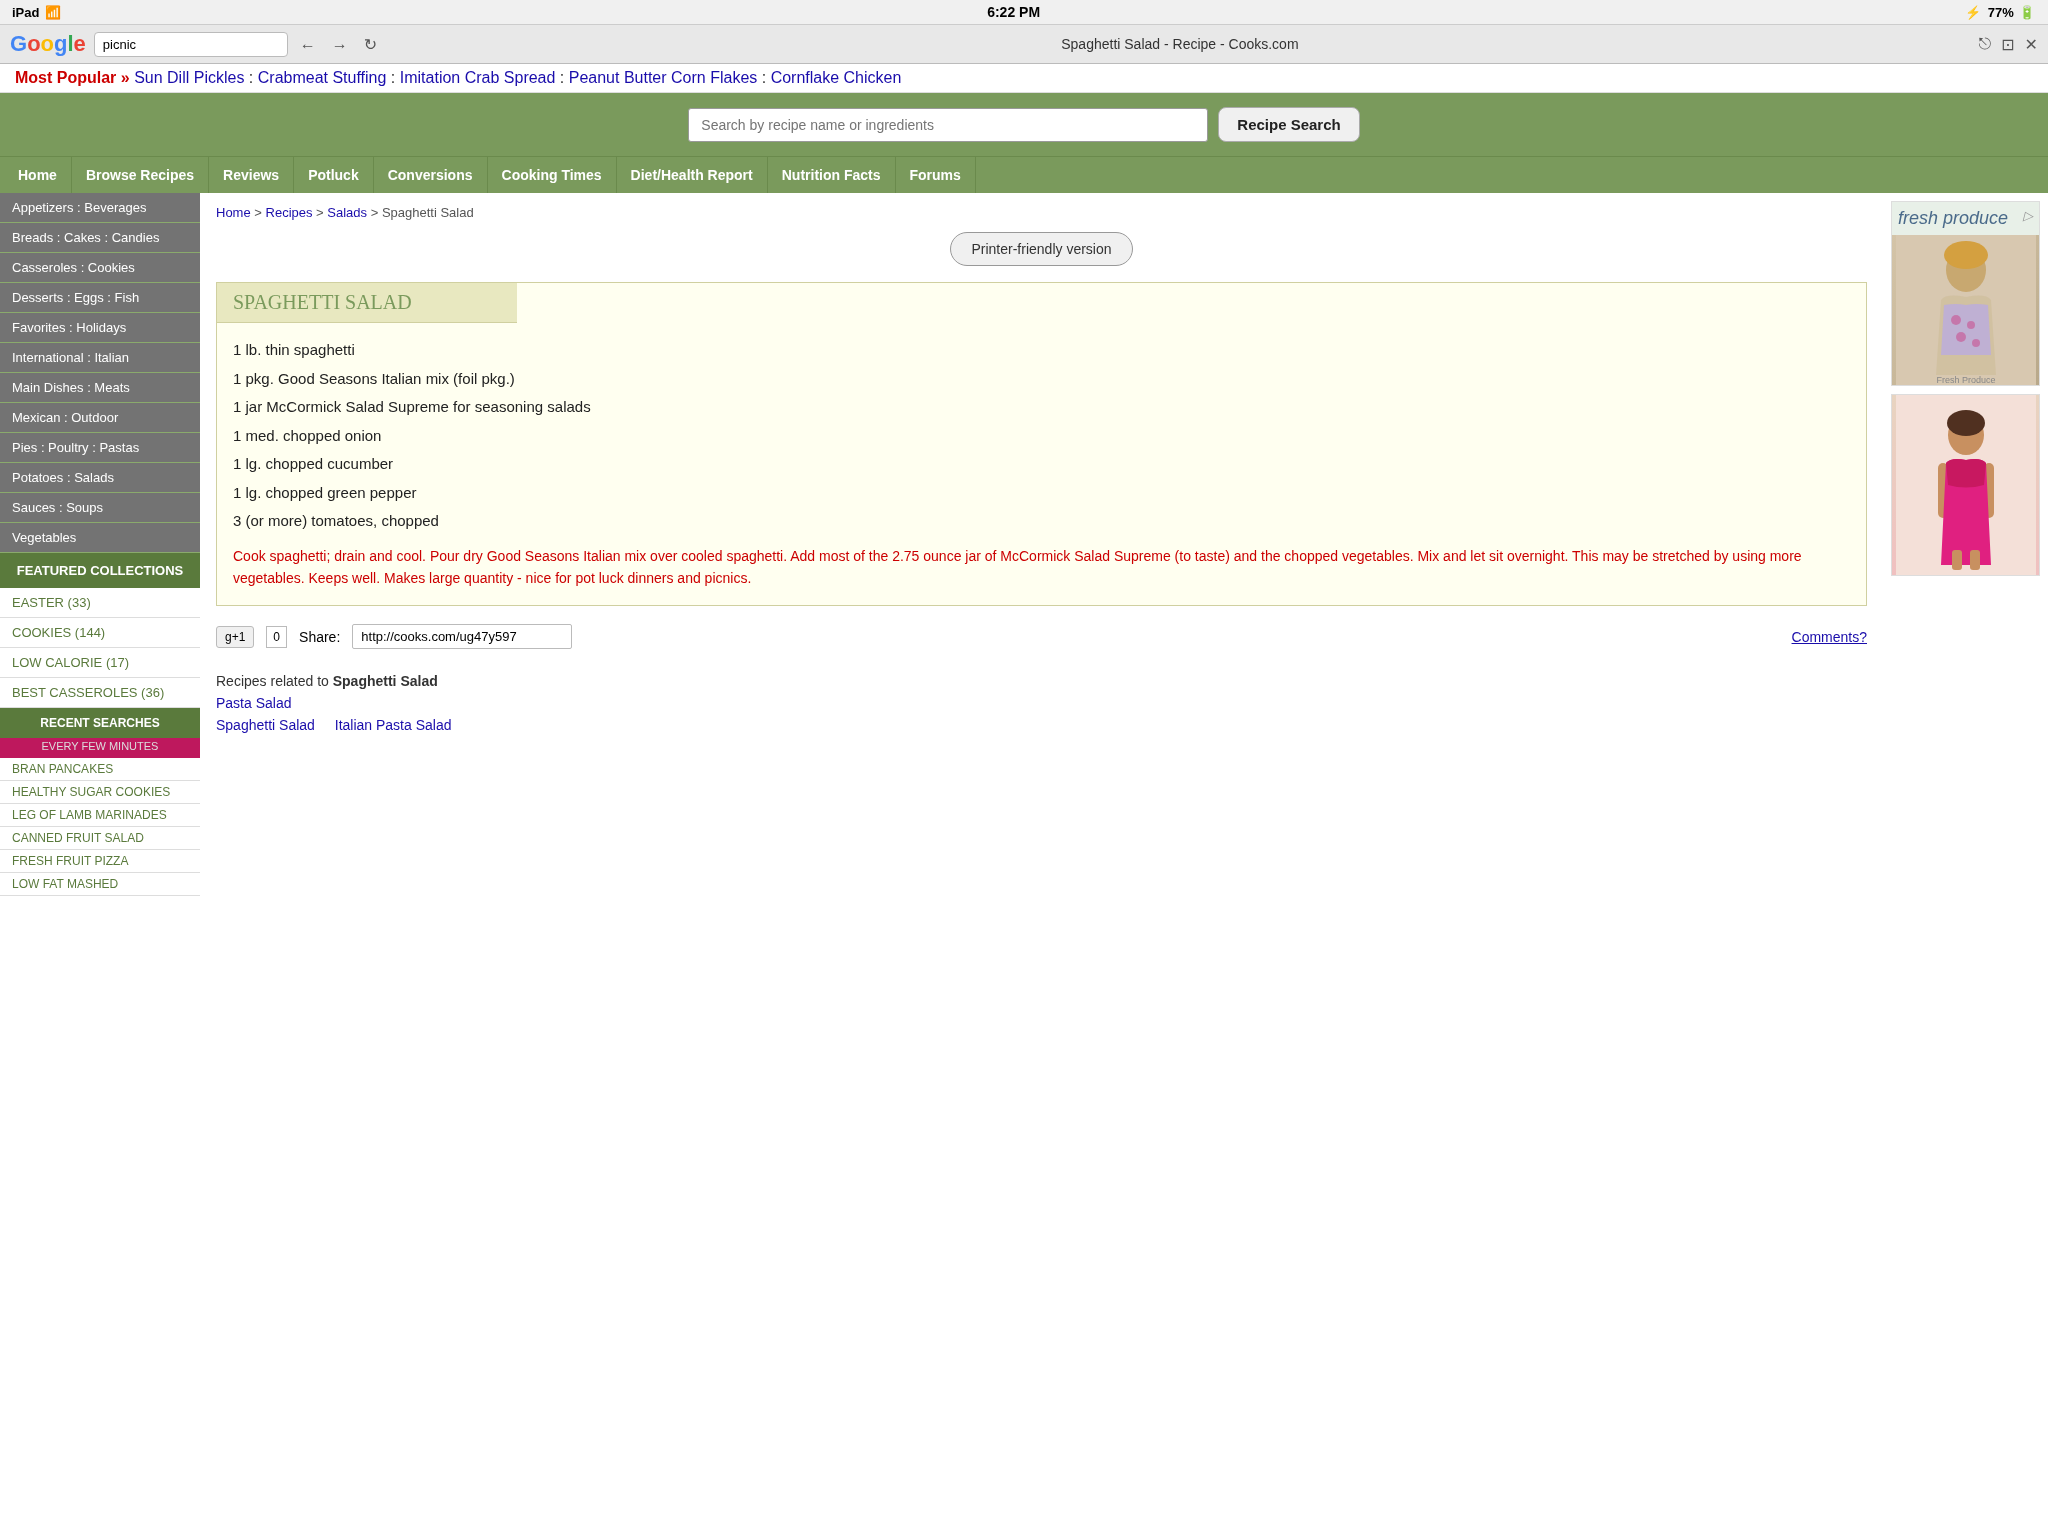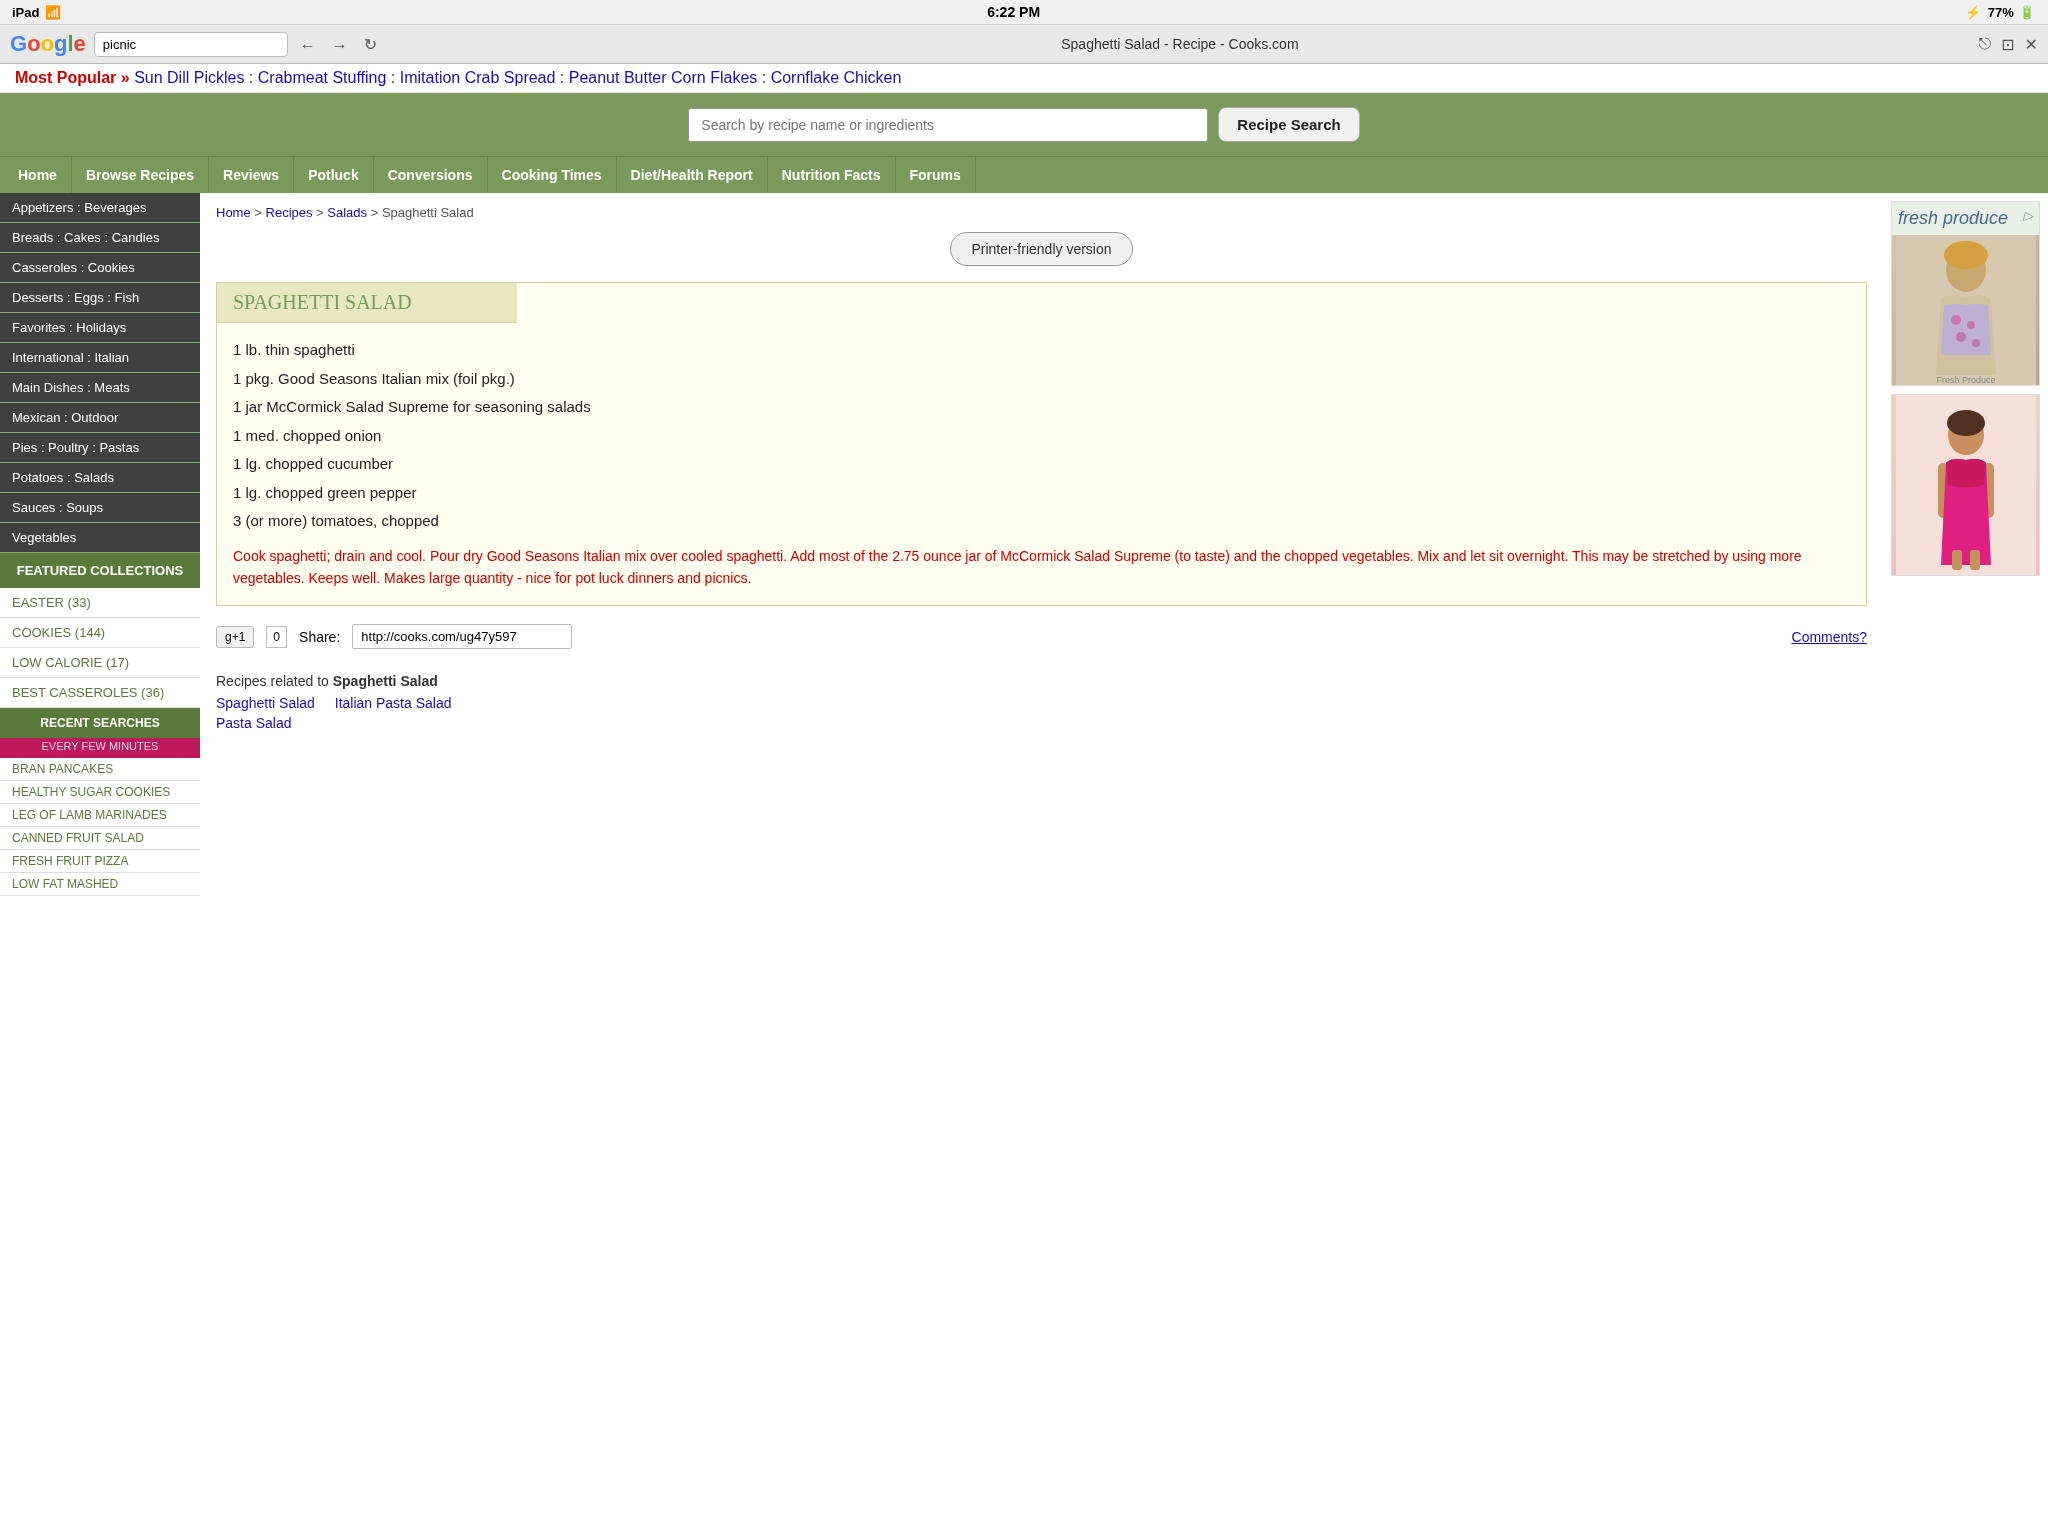--- a/index.html
+++ b/index.html
@@ -92,21 +92,21 @@
     .content-wrapper {
       display: flex; align-items: flex-start;
     }
 
     
     .sidebar {
       width: 200px; flex-shrink: 0;
       background: #fff;
     }
     .sidebar-categories {
-      background: #404040;
+      background: #737373;
     }
     .sidebar-cat-item {
       padding: 7px 12px;
       border-bottom: 1px solid #8aaa6c;
       font-size: 13px; color: #fff;
       cursor: pointer;
     }
 
     .sidebar-section-header {
       background: #5a7a3c;
@@ -360,26 +360,26 @@
         <span style="font-size:14px;">Share:</span>
         <input class="share-url-input" type="text" value="http://cooks.com/ug47y597" style="">
         <span class="comments-link">Comments?</span>
       </div>
 
       <div class="related-section">
         <p class="related-label">
           <span>Recipes related to</span>
           <strong>Spaghetti Salad</strong>
         </p>
+        <div style="margin-top:4px;">
+          <a class="related-link">Pasta Salad</a>
+        </div>
         <div style="margin-top:6px;">
           <a class="related-link">Spaghetti Salad</a>
           <a class="related-link">Italian Pasta Salad</a>
-        </div>
-        <div style="margin-top:4px;">
-          <a class="related-link">Pasta Salad</a>
         </div>
       </div>
     </div>
 
     <div class="ad-column">
       <div class="ad-box">
         <div class="ad-header">
           <span style="font-style:italic; font-size:18px; color:#4a6a8a;">fresh produce</span>
           <span style="color:#999;">▷</span>
         </div>

